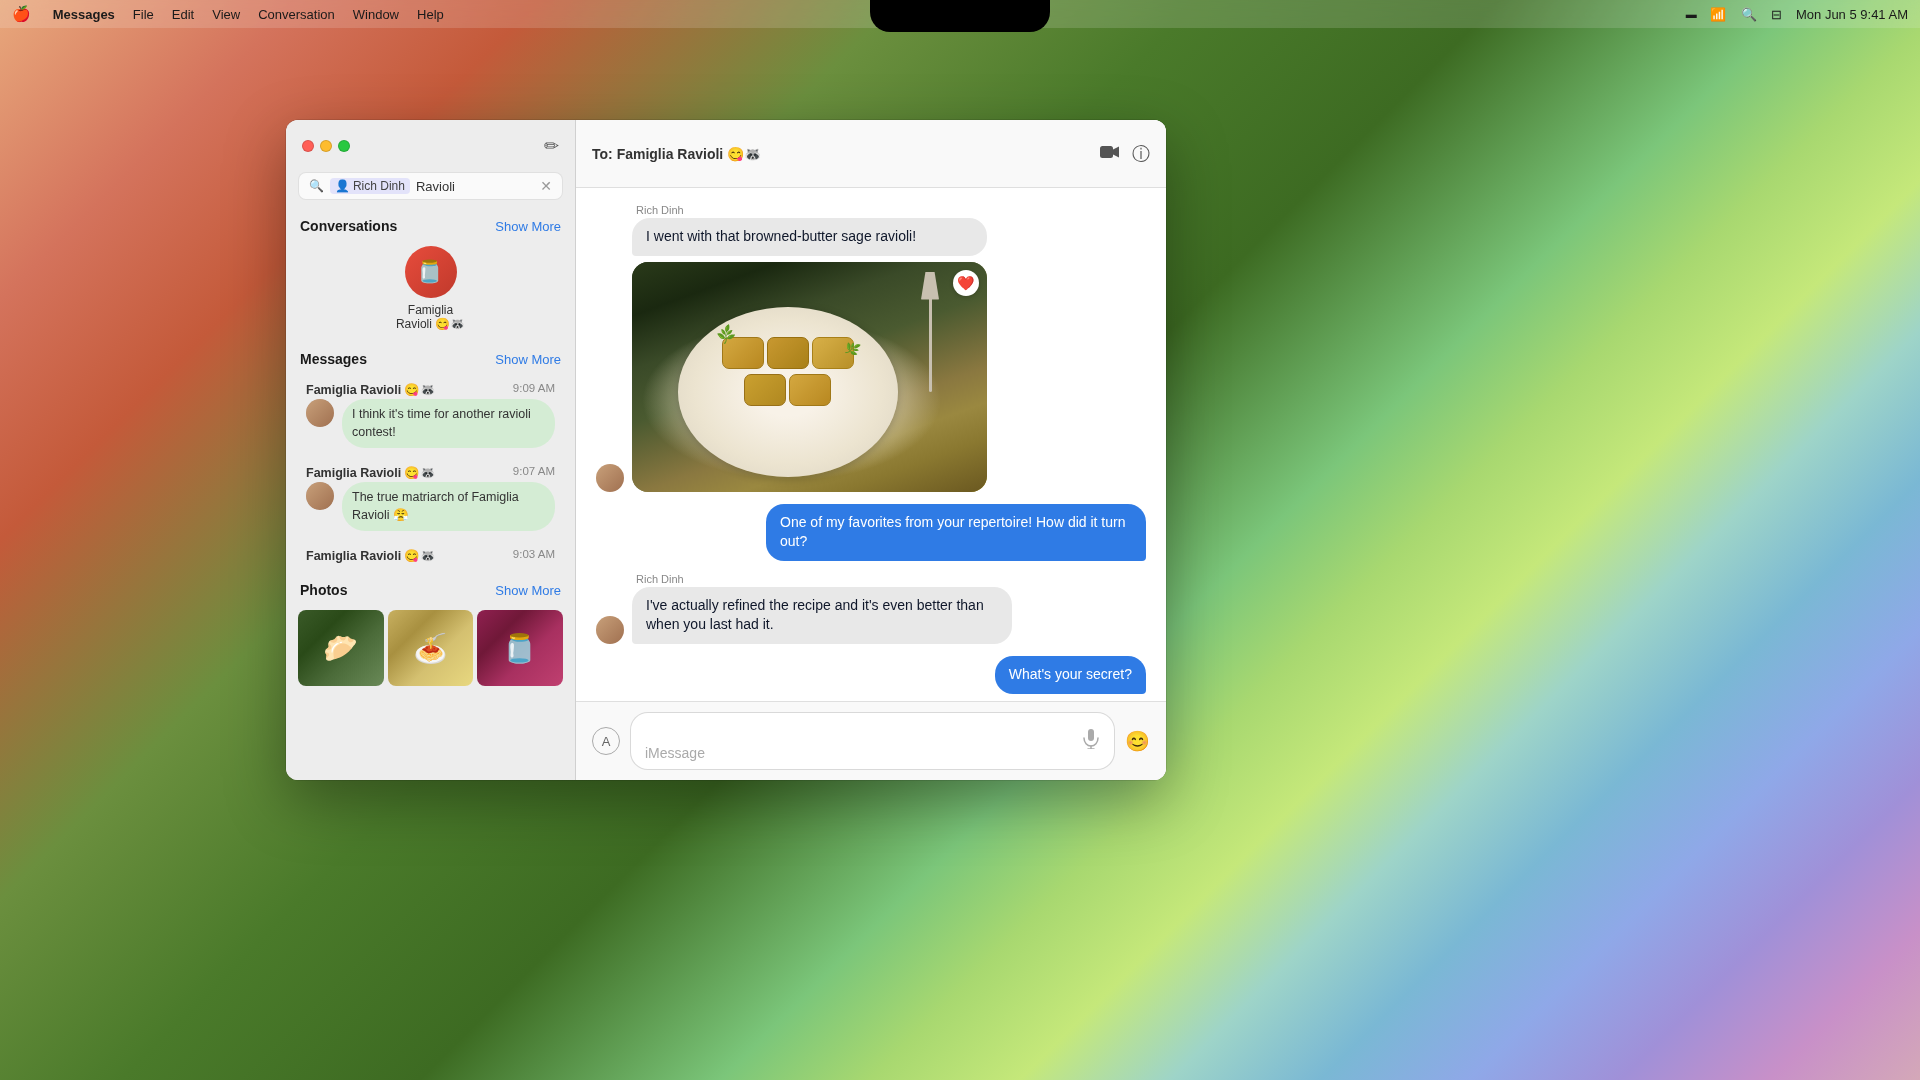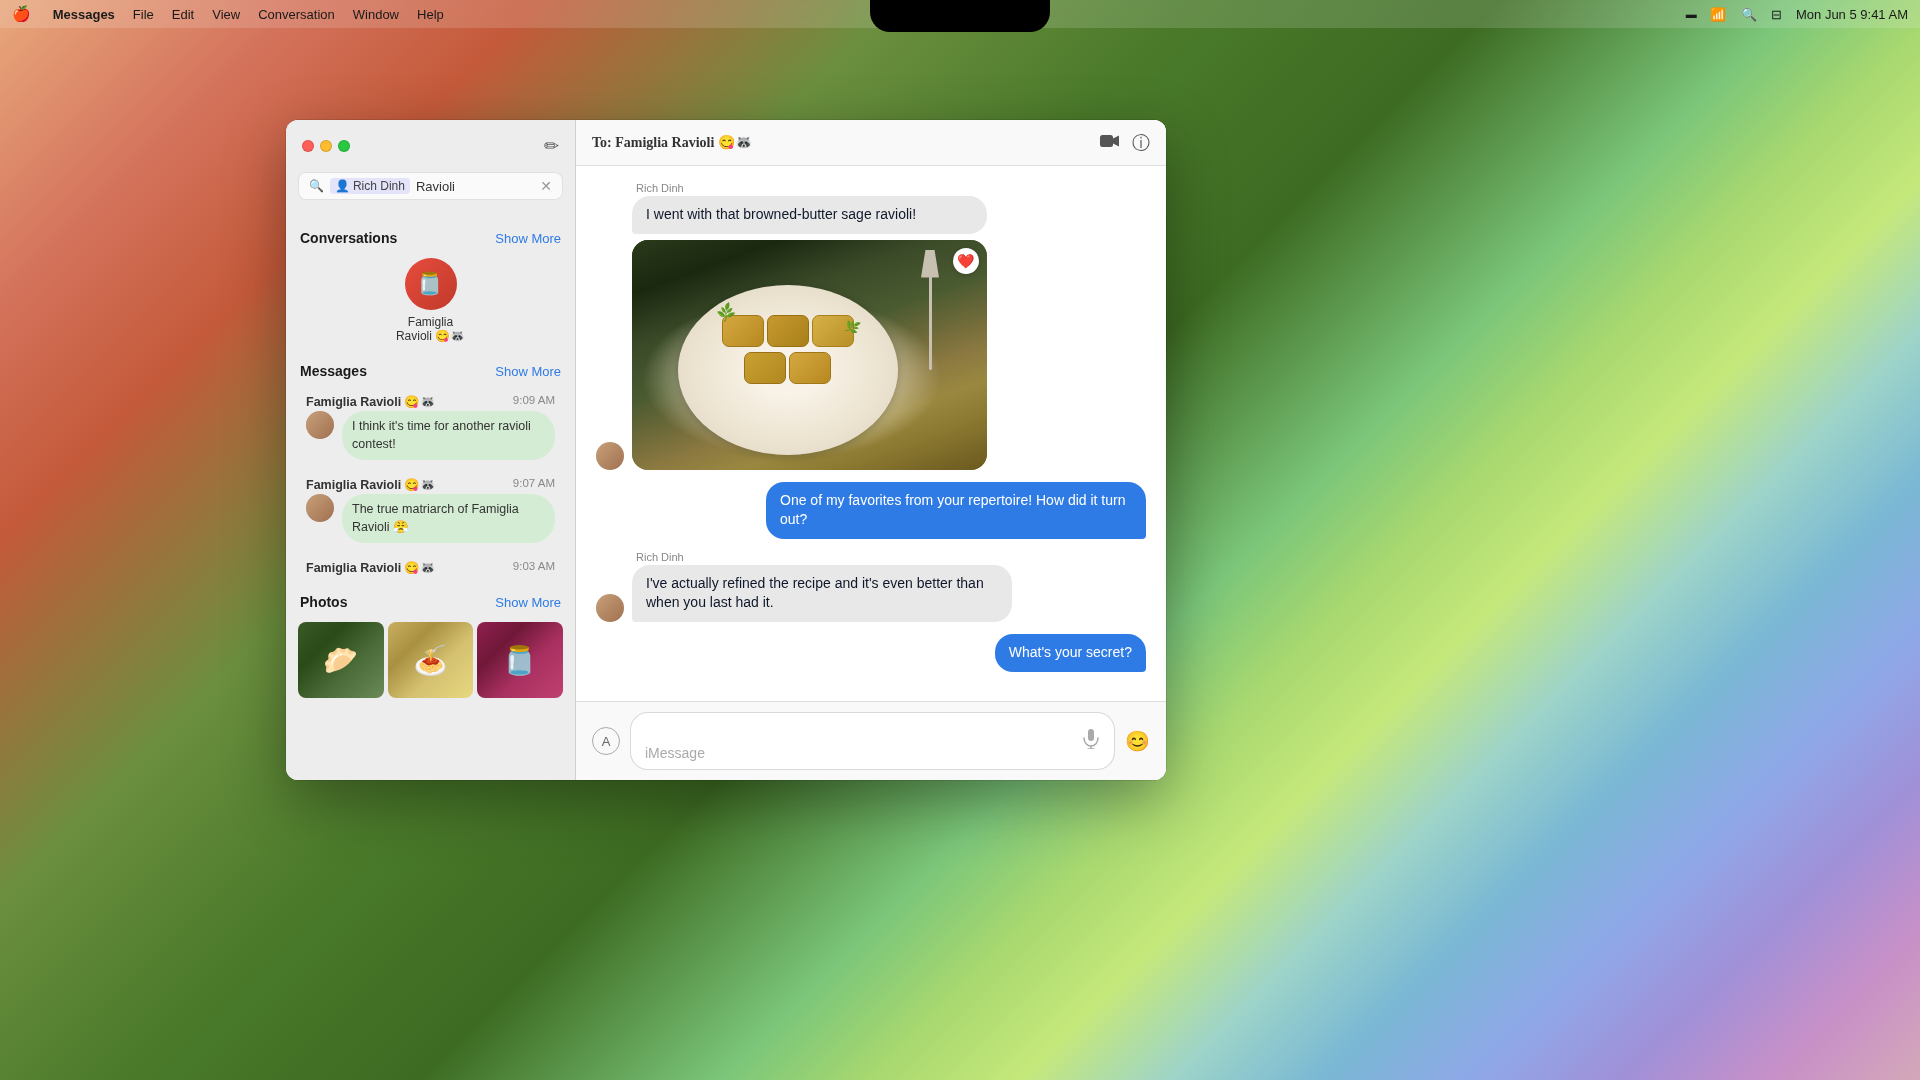--- a/index.html
+++ b/index.html
@@ -195,21 +195,20 @@
       color: #999;
       font-size: 14px;
       cursor: pointer;
     }
 
     
     .sidebar-content {
       flex: 1;
       overflow-y: auto;
       padding: 0 0 10px;
-      margin-top: 12px;
     }
 
     .section-header {
       display: flex;
       align-items: center;
       justify-content: space-between;
       padding: 8px 14px 6px;
     }
 
     .section-title {
@@ -343,28 +342,27 @@
 
     
     .chat-panel {
       flex: 1;
       display: flex;
       flex-direction: column;
       background: #fff;
     }
 
     .chat-header {
-      height: 46px;
+      height: 68px;
       display: flex;
       align-items: center;
       padding: 16px 16px;
       border-bottom: 1px solid rgba(0,0,0,0.1);
       background: rgba(248,248,248,0.9);
       flex-shrink: 0;
-      font-family: Liberation Serif, serif;
     }
 
     .chat-title {
       flex: 1;
       font-size: 14px;
       font-weight: 500;
       color: #333;
     }
 
     .chat-title span {

